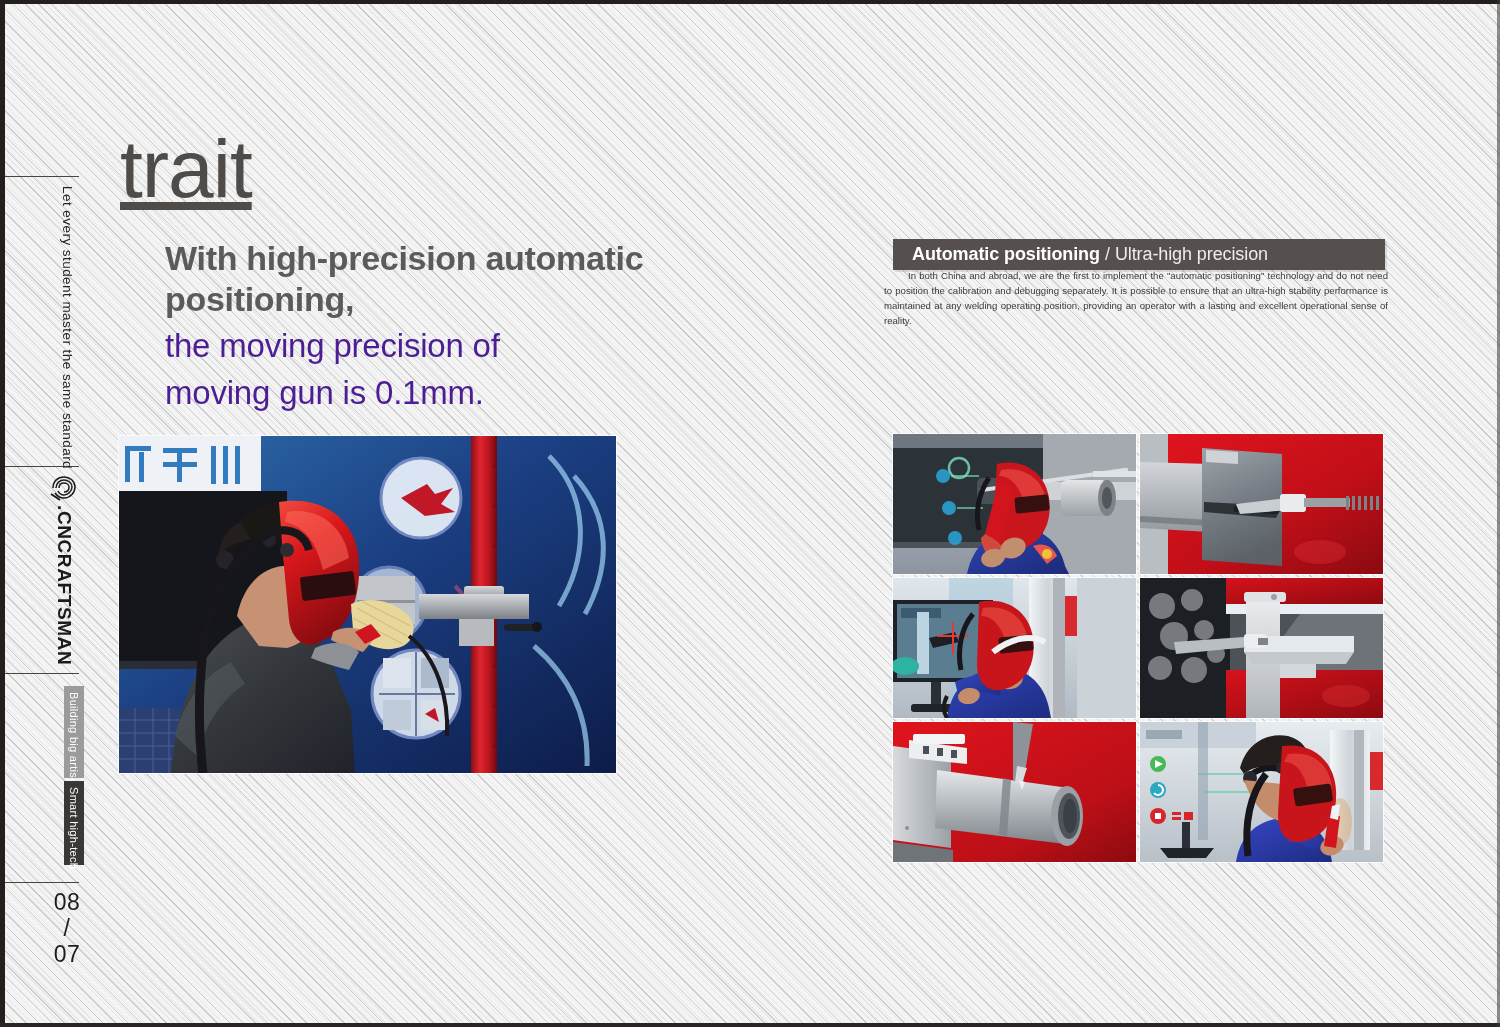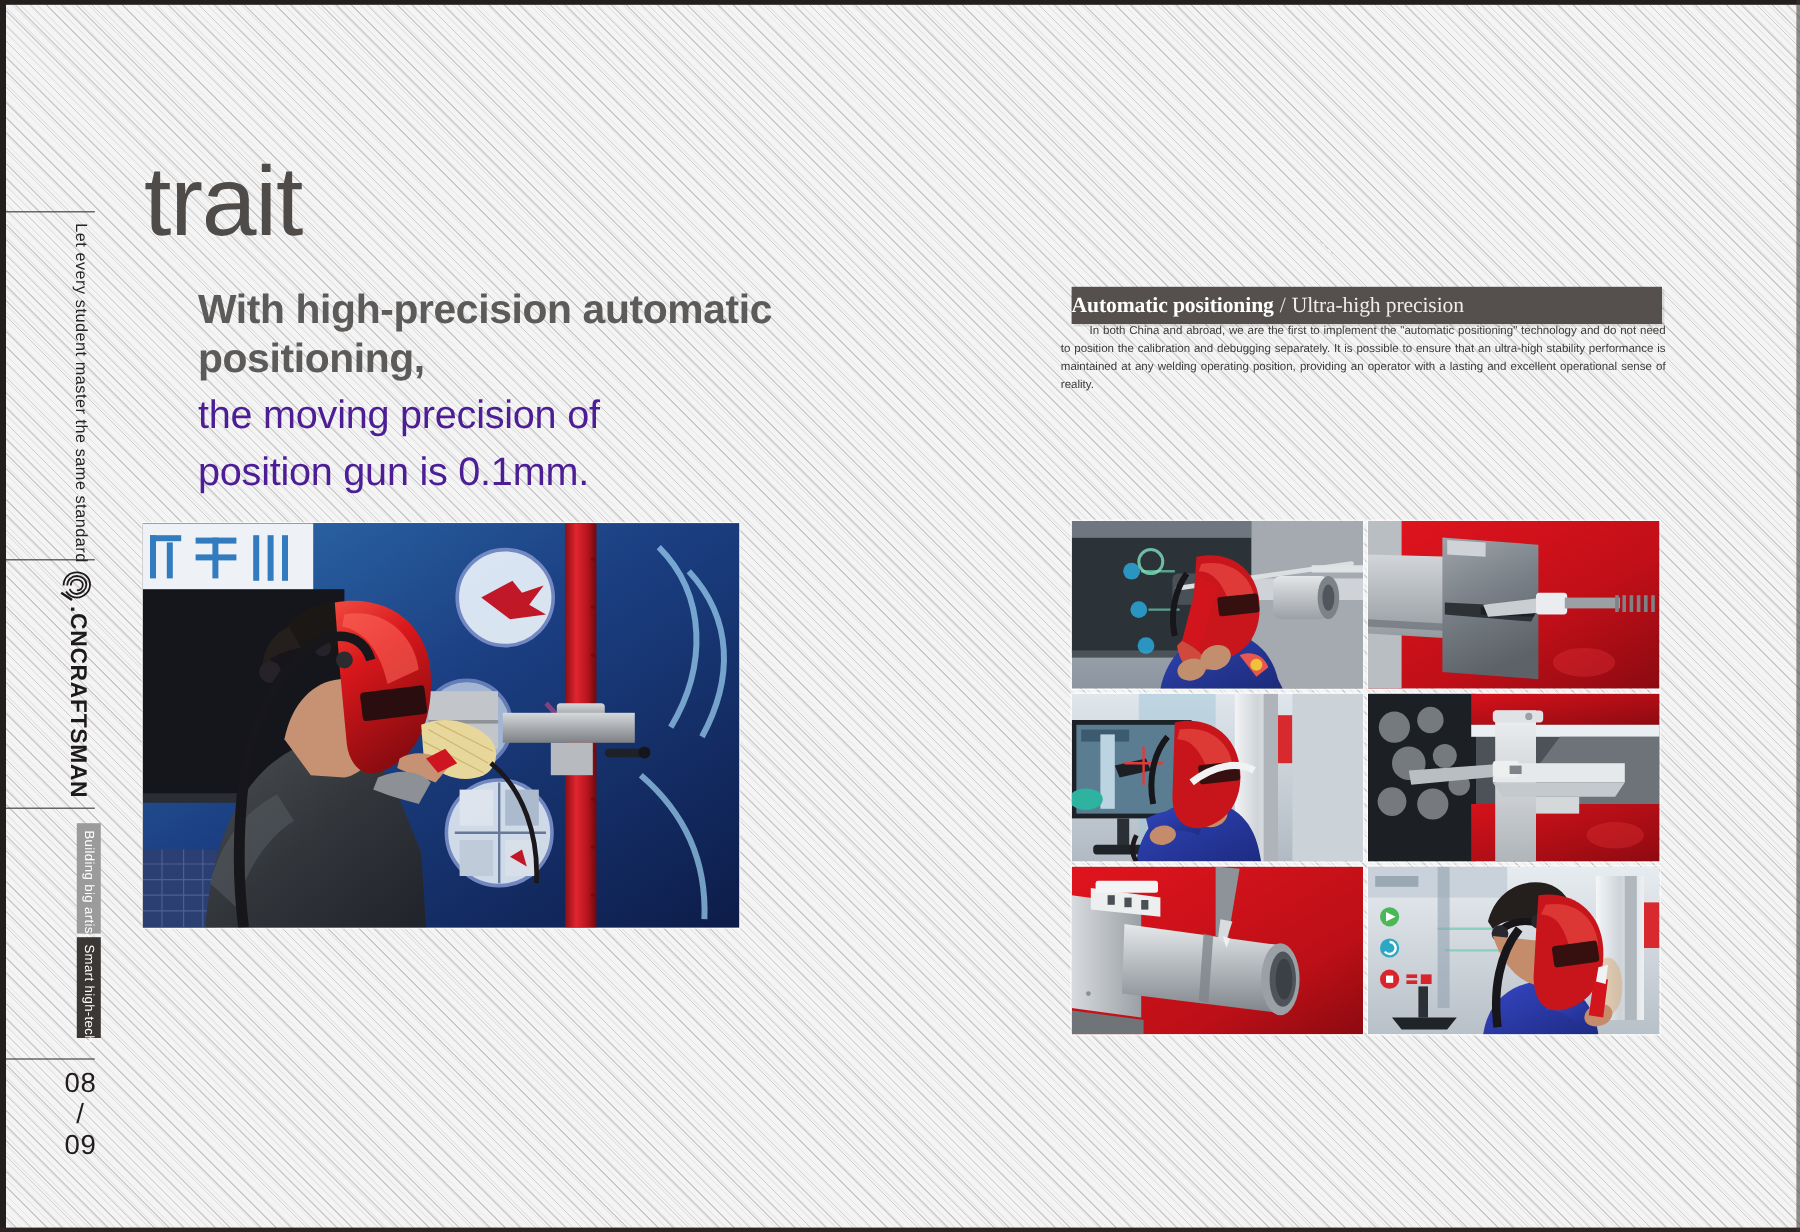--- a/index.html
+++ b/index.html
@@ -111,20 +111,21 @@
 
   
   #trait-line {
     position:absolute; left:120px; top:128px;
     display:flex; align-items:baseline; gap:62px;
     color:#4f4b49;
     font-size:82px;
     font-weight:300;
     letter-spacing:-1px;
     line-height:1;
+    text-decoration:underline;
   }
   #trait-word { font-weight:400; }
   #trait-num  { font-weight:300; }
 
   #headline {
     position:absolute; left:121px; top:238px;
     width:640px;
     color:#636160;
     margin-left:44px;
   }
@@ -162,22 +163,22 @@
   #gp4 { left:1140px;top:578px;  width:243px; height:140px; }
   #gp5 { left:893px; top:722px;  width:243px; height:140px; }
   #gp6 { left:1140px;top:722px;  width:243px; height:140px; }
 
   
   #banner {
     position:absolute; left:893px; top:239px;
     width:492px; height:31px;
     background:#55504e;
     display:flex; align-items:center;
+    padding-left:19px;
     box-shadow: 2px 2px 0 rgba(0,0,0,.10);
-    font-family: Liberation Serif, serif;
   }
   #banner-strong { color:#ffffff; font-size:18px; font-weight:bold; letter-spacing:-.1px; }
   #banner-sep    { color:#e8e4e2; font-size:18px; font-weight:300; margin:0 5px; }
   #banner-light  { color:#f0ecea; font-size:18px; font-weight:400; letter-spacing:-.1px; }
 
   #body-copy {
     position:absolute; left:884px; top:268px;
     width:504px;
     font-size:9.6px;
     line-height:1.58;
@@ -213,32 +214,32 @@
       </svg>
       <div id="brand-name">.CNCRAFTSMAN</div>
     </div>
 
     <div class="tag" id="tag-1">Building big artisans</div>
     <div class="tag" id="tag-2">Smart high-tech</div>
 
     <div id="pageno">
       <div>08</div>
       <div>/</div>
-      <div>09</div>
+      <div>07</div>
     </div>
   </div>
 
   <div id="trait-line">
     <span id="trait-word">trait</span>
   </div>
 
   <div id="headline">
     <span class="bold">With high-precision automatic positioning,</span>
     <span class="light">the moving precision of</span>
-    <span class="light">position gun is 0.1mm.</span>
+    <span class="light">moving gun is 0.1mm.</span>
   </div>
 
   <div class="photo" id="hero-photo">
     <svg width="497" height="337" viewBox="0 0 497 337" preserveAspectRatio="none">
       <defs>
         <linearGradient id="screenbg" x1="0" y1="0" x2="1" y2="1">
           <stop offset="0%" stop-color="#2f6fae"></stop>
           <stop offset="45%" stop-color="#1b3f82"></stop>
           <stop offset="100%" stop-color="#0d1c49"></stop>
         </linearGradient>

